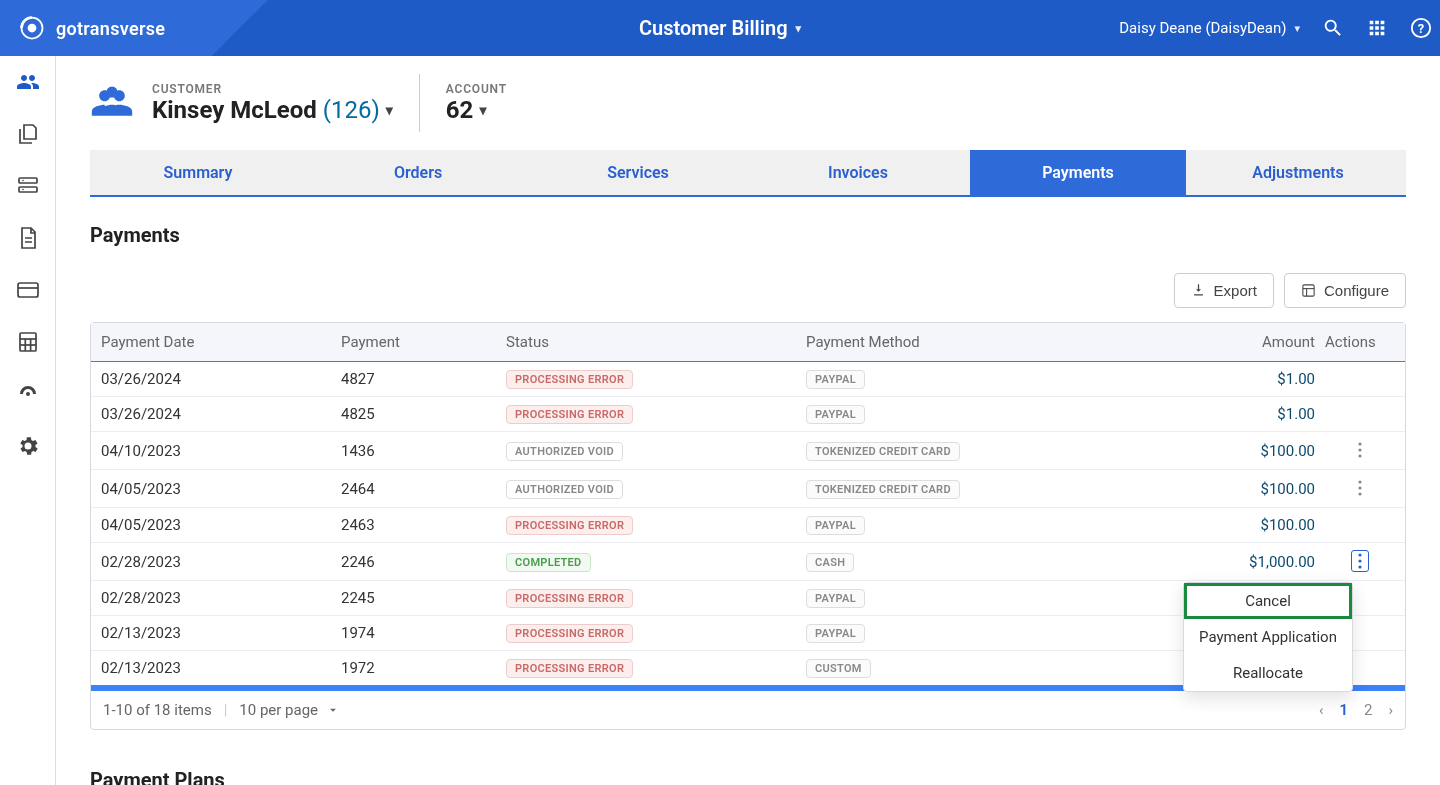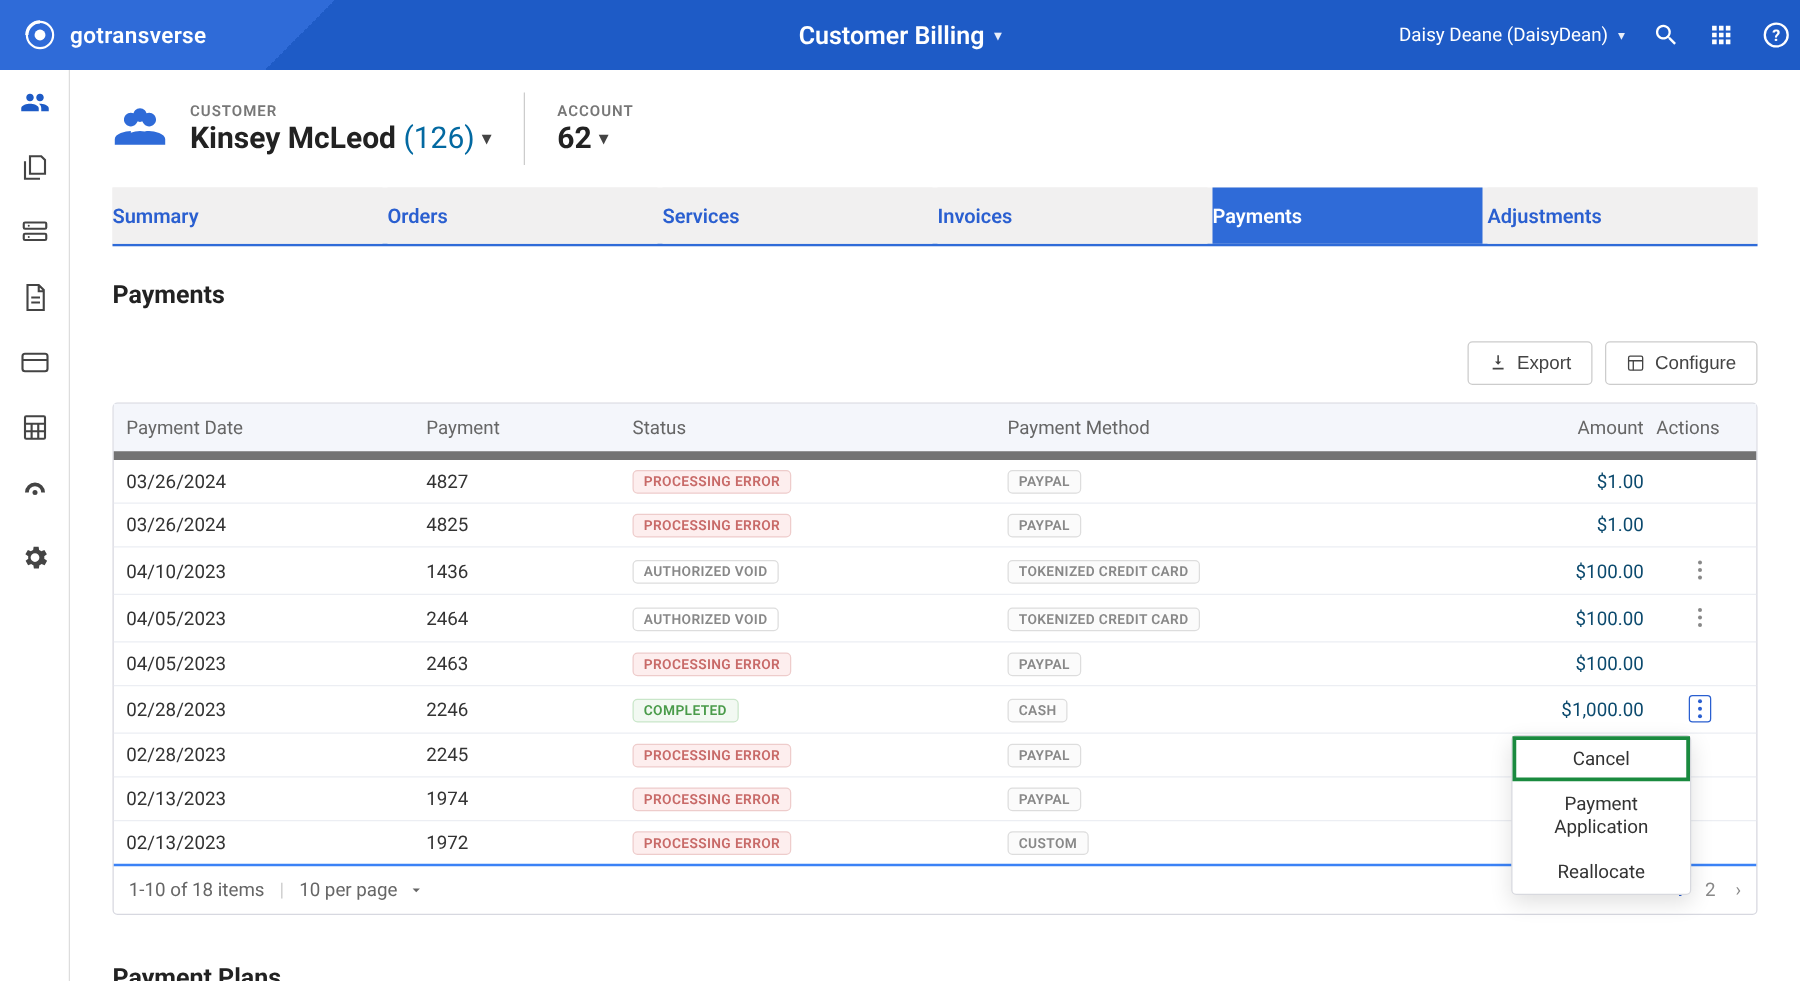--- a/index.html
+++ b/index.html
@@ -35,60 +35,60 @@
     .ctx-block { display: flex; align-items: center; gap: 18px; }
     .ctx-sep { width: 1px; height: 58px; background: #ccc; }
     .ctx-avatar { width: 44px; height: 38px; fill: #2f6bd8; }
     .ctx-label { font-size: 12px; letter-spacing: 0.8px; font-weight: 600; color: #777; text-transform: uppercase; }
     .ctx-value { font-size: 24px; font-weight: 700; color: #222; display: flex; align-items: center; gap: 6px; cursor: pointer; }
     .ctx-value .muted { color: #0369a1; font-weight: 400; }
     .ctx-caret { font-size: 14px; color: #444; }
 
     
     .tabs { display: flex; margin-top: 18px; border-bottom: 2px solid #2f6bd8; background: #f1f0f0;}
-    .tab { flex: 1; padding: 13px 0; font-size: 16px; font-weight: 600; color: #2a5fd0; cursor: pointer; background: #f1f0f0; }
+    .tab { flex: 1; text-align: center; padding: 13px 0; font-size: 16px; font-weight: 600; color: #2a5fd0; cursor: pointer; background: #f1f0f0; }
     .tab + .tab { margin-left: 4px; }
     .tab.active { background: #2f6bd8; color: #fff; }
     .tab .tab-caret { font-size: 11px; margin-left: 4px; }
 
     
     .section-title { font-size: 20px; font-weight: 700; color: #222; margin-top: 26px; margin-bottom: 26px; }
 
     .actions-row { display: flex; justify-content: flex-end; gap: 10px; margin-bottom: 14px; }
     .btn { display: inline-flex; align-items: center; gap: 8px; padding: 8px 16px; border: 1px solid #ccc; border-radius: 4px; background: #fff; color: #444; cursor: pointer; font-size: 15px; }
     .btn svg { width: 15px; height: 15px; fill: #444; }
 
     
     .table { width: 100%; border: 1px solid #d7d8e0; border-radius: 4px; overflow: visible; }
     .thead, .trow { display: grid; grid-template-columns: 240px 165px 300px 350px 1fr 70px; align-items: center; }
-    .thead { background: #f4f6fb; color: #666; font-size: 15px; padding: 10px 10px; border-bottom: 7px solid #737373; }
+    .thead { background: #f4f6fb; color: #666; font-size: 15px; padding: 10px 10px; border-bottom: 1px solid #737373; }
     .thead .th:nth-child(5){ text-align: right; padding-right: 10px; }
     .thead .th:last-child { text-align: left; }
     .trow { padding: 7px 10px; border-bottom: 1px solid #eceef3; position: relative; font-size: 15px; }
     .trow:last-child { border-bottom: none; }
     .td.amount { text-align: right; padding-right: 10px; color: #0c4a6e;}
     .td.actions { text-align: center; position: relative; }
     .dots { display: inline-flex; width: 18px; height: 22px; align-items: center; justify-content: center; cursor: pointer; border-radius: 3px;}
     .dots.active { border: 1.5px solid #2a5fd0; }
     .dots svg { width: 4px; height: 16px; fill: #888; }
     .dots.active svg { fill: #2a5fd0; }
 
     .badge { display: inline-block; padding: 2px 8px; border-radius: 4px; font-size: 11px; font-weight: 600; letter-spacing: 0.3px; border: 1px solid; text-transform: uppercase; }
     .badge.error { color: #c86a68; background: #fdeeee; border-color: #eecccb; }
     .badge.void { color: #888; background: #fff; border-color: #ddd; }
     .badge.completed { color: #4a9b4a; background: #f2f9f2; border-color: #c9e6c9; }
     .badge.method { color: #888; background: #fbfbfb; border-color: #ddd; }
 
     
-    .dropdown { position: absolute; right: 42px; top: 32px; width: 144px; background: #fff; border: 1px solid #d8d9df; border-radius: 4px; box-shadow: 0 6px 18px rgba(0,0,0,0.12); z-index: 50; }
+    .dropdown { position: absolute; right: 42px; top: 32px; width: 170px; background: #fff; border: 1px solid #d8d9df; border-radius: 4px; box-shadow: 0 6px 18px rgba(0,0,0,0.12); z-index: 50; }
     .dropdown-item { padding: 9px 14px; cursor: pointer; font-size: 15px; color: #333;}
     .dropdown-item.highlight { outline: 3px solid #1a8a3f; outline-offset: -3px; }
 
     
-    .tfoot { display: flex; align-items: center; padding: 10px 12px; font-size: 15px; color: #666; border-top: 2px solid #3b82f6; }
+    .tfoot { display: flex; align-items: center; padding: 10px 12px; font-size: 15px; color: #666; border-top: 6px solid #3b82f6; }
     .tfoot .sep { margin: 0 12px; color: #ccc; }
     .tfoot .perpage { display: inline-flex; align-items: center; gap: 8px; cursor: pointer; }
     .paginator { margin-left: auto; display: flex; align-items: center; gap: 16px; color: #888; }
     .paginator .pg { cursor: pointer; font-size: 15px; }
     .paginator .pg.active { color: #2a5fd0; font-weight: 600;}
 
     .section-title2 { font-size: 20px; font-weight: 700; color: #222; margin-top: 38px; margin-bottom: 10px; }
   </style>
 </head>
 <body>

